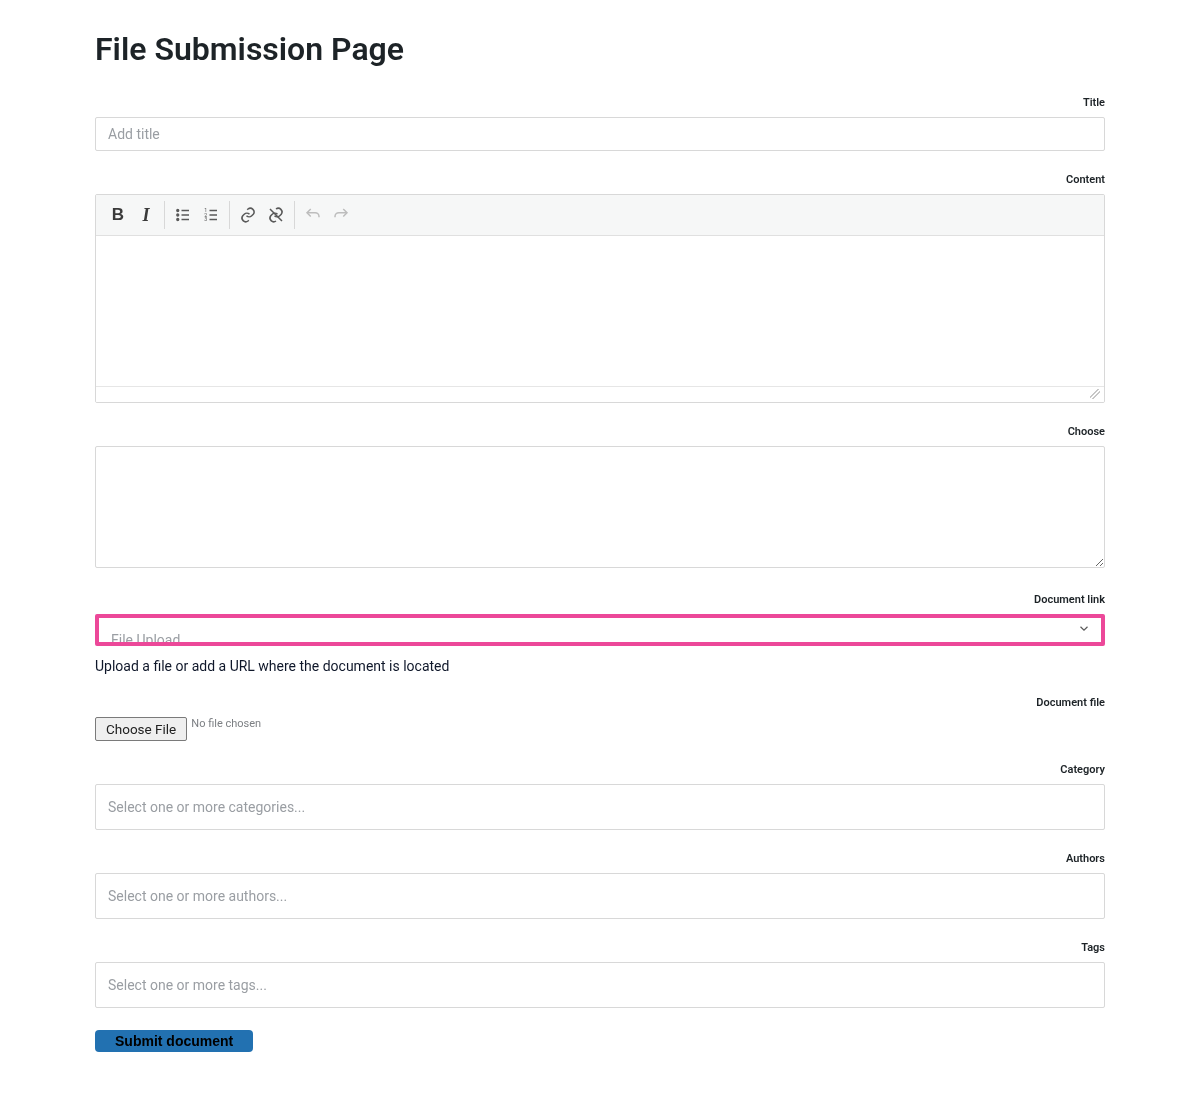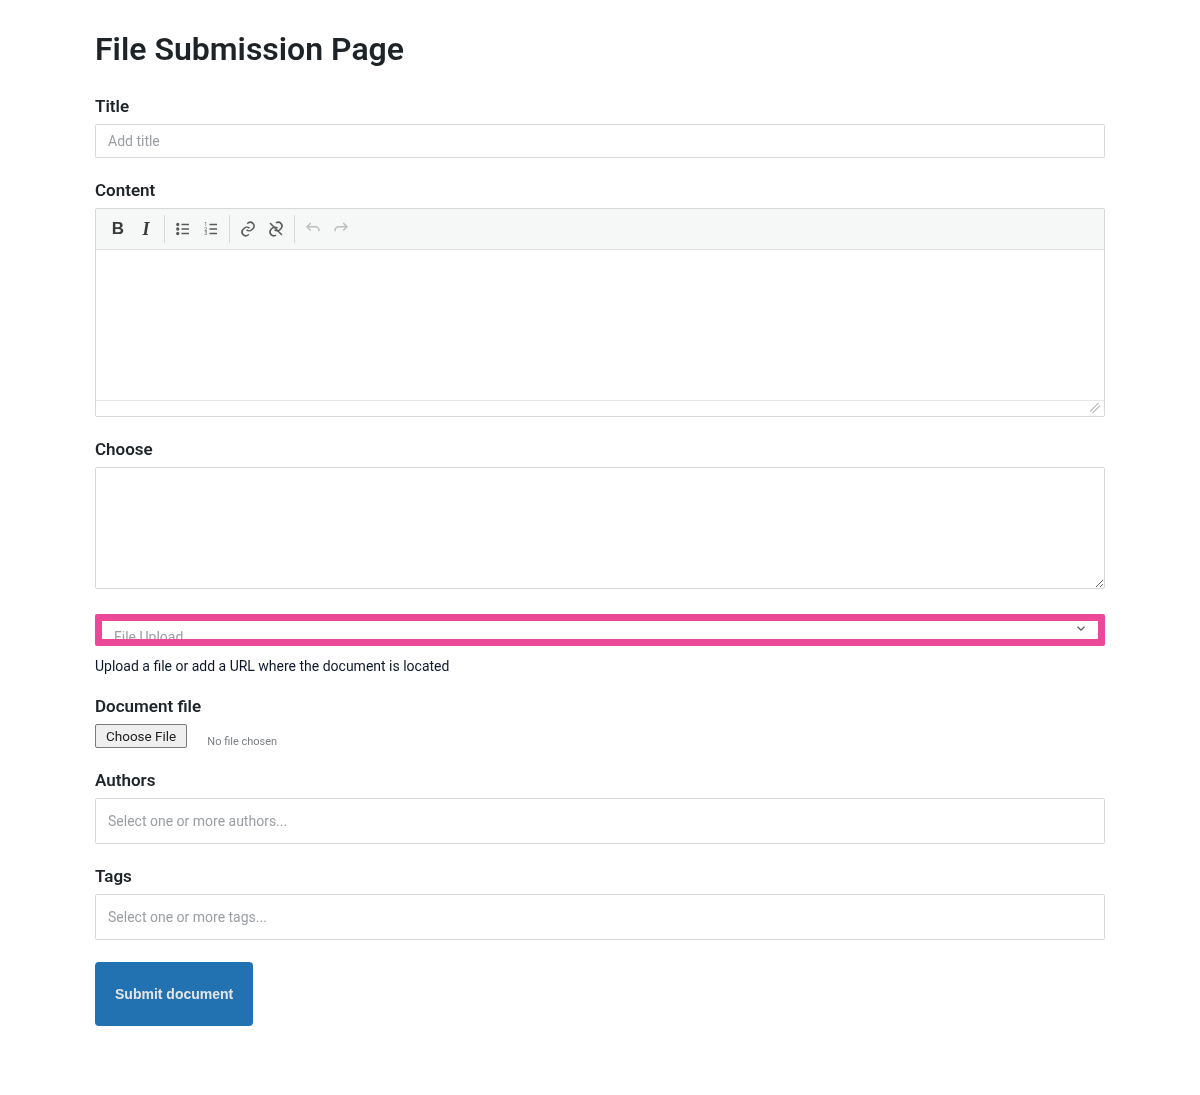--- a/index.html
+++ b/index.html
@@ -17,25 +17,26 @@
     h1.page-title {
       font-size: 32px;
       font-weight: 600;
       color: #1d2327;
       margin-bottom: 28px;
     }
     .field {
       margin-bottom: 22px;
     }
     .field-label {
-      font-size: 17px;
+      font-size: 11px;
       font-weight: 600;
       color: #1d2327;
       display: block;
       margin-bottom: 8px;
+      text-align: right;
     }
     .text-input, .multiselect {
       width: 100%;
       border: 1px solid #d8d8d8;
       border-radius: 2px;
       padding: 8px 12px;
       font-size: 14px;
       font-family: inherit;
       color: #1d2327;
       background: #fff;
@@ -90,21 +91,21 @@
       height:122px;
       border:1px solid #d8d8d8;
       border-radius:2px;
       resize:vertical;
       padding:8px 12px;
       font-family:inherit; font-size:14px;
     }
     .doc-select {
       width:100%;
       height:32px;
-      border:7px solid #ec4899;
+      border:4px solid #ec4899;
       border-radius:2px;
       position:relative;
       padding:0 36px 0 12px;
       display:flex; align-items:flex-end;
       overflow:hidden;
       cursor:pointer;
       background:#fff;
     }
     .doc-select .partial {
       color:#9a9ea3; font-size:14px;
@@ -112,41 +113,41 @@
     }
     .doc-select .chev {
       position:absolute; right:10px; top:50%; transform:translateY(-50%);
       color:#595959;
     }
     .helper {
       font-size:14px;
       color:#0f172a;
       margin-top:12px;
     }
-    .file-row { display:flex; align-items:flex-end; gap:20px; }
+    .file-row { display:flex; align-items:flex-start; gap:4px; }
     .file-btn {
       border:1px solid #7a7a7a;
       background:#efefef;
       padding:3px 10px;
       font-size:13.5px;
       font-family:inherit;
       cursor:pointer;
       border-radius:2px;
       color:#222;
     }
     .file-status { color:#7c7f83; font-size:11px; }
     .multiselect {
       min-height: 46px; display:flex; align-items:center;
       cursor:text;
     }
     .submit-btn {
       background:#2271b1;
-      color:#e5e5e5;
+      color:#000000;
       border:none;
-      padding:24px 20px;
+      padding:3px 20px;
       font-size:14px;
       font-weight:600;
       border-radius:4px;
       cursor:pointer;
     }
 
     .ic-bold { font-weight:800; font-family:"Segoe UI", Arial, sans-serif; color:#3a3a3a; font-size:17px;}
     .ic-italic { font-style:italic; font-weight:600; font-family:"Segoe UI", Georgia, serif; color:#3a3a3a; font-size:18px;}
   </style>
 </head>
@@ -245,20 +246,21 @@
   </div>
 
   
   <div class="field">
     <label class="field-label">Choose</label>
     <textarea class="excerpt-area" style=""></textarea>
   </div>
 
   
   <div class="field">
+    <label class="field-label">Document link</label>
     <div class="doc-select">
       <span class="partial">File Upload</span>
       <span class="chev">
         <svg width="14" height="14" viewBox="0 0 24 24" fill="none" stroke="#595959" stroke-width="2">
             <polyline points="6 9 12 15 18 9"></polyline>
           </svg>
       </span>
     </div>
     <div class="helper">Upload a file or add a URL where the document is located</div>
   </div>
@@ -266,20 +268,26 @@
   
   <div class="field">
     <label class="field-label">Document file</label>
     <div class="file-row">
       <button class="file-btn">Choose File</button>
       <span class="file-status">No file chosen</span>
     </div>
   </div>
 
   
+  <div class="field">
+    <label class="field-label">Category</label>
+    <div class="multiselect">
+      <span class="placeholder">Select one or more categories...</span>
+    </div>
+  </div>
 
   
   <div class="field">
     <label class="field-label">Authors</label>
     <div class="multiselect">
       <span class="placeholder">Select one or more authors...</span>
     </div>
   </div>
 
   

